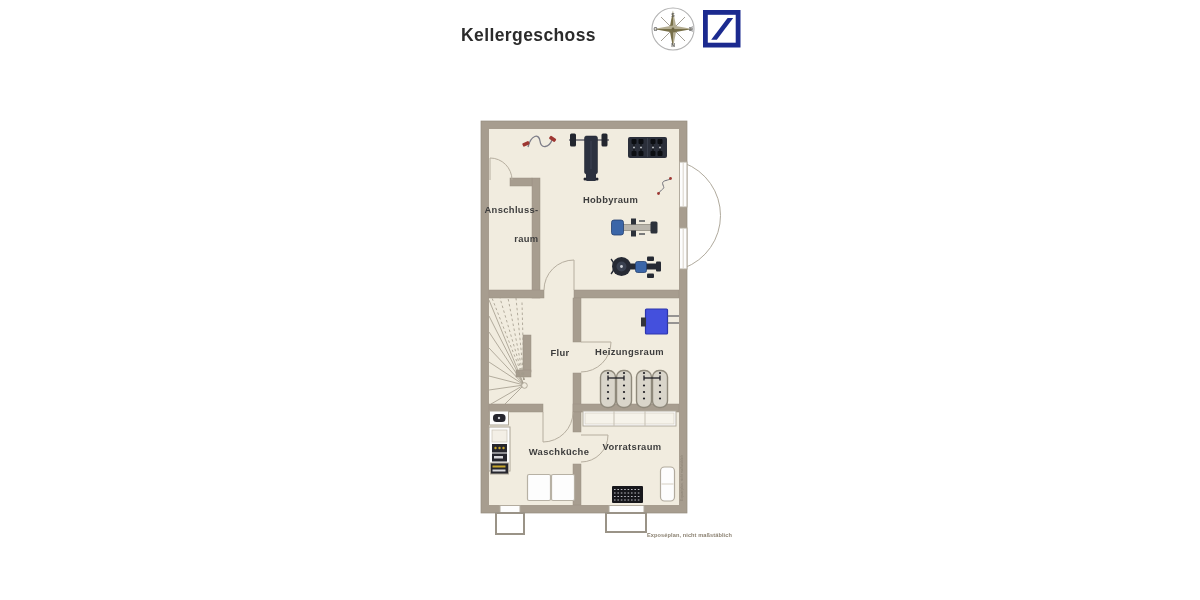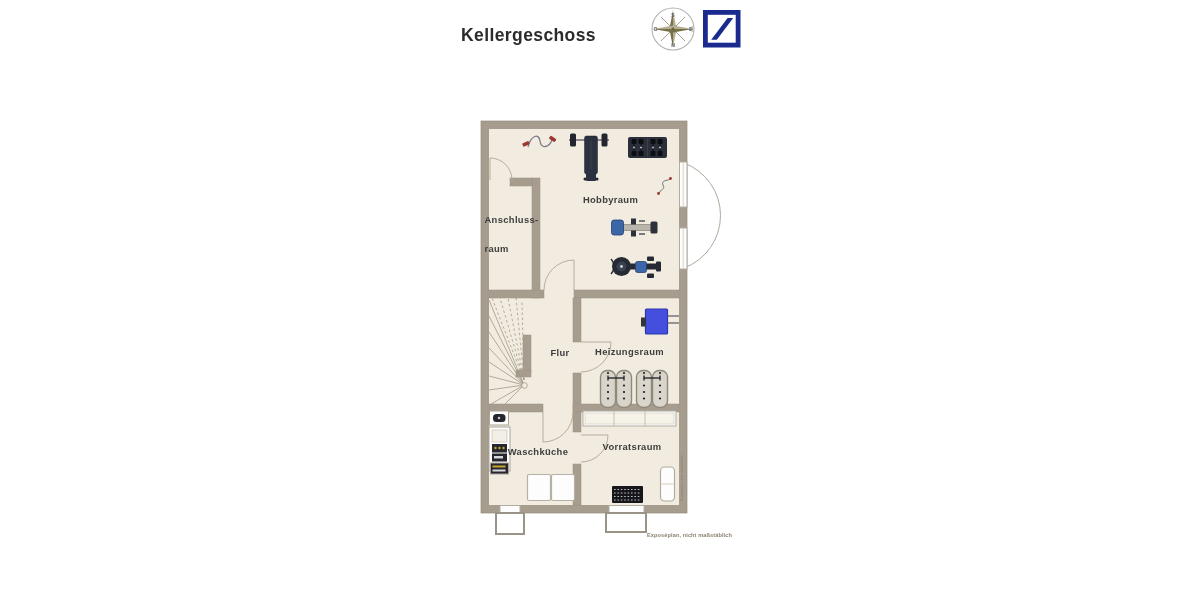--- a/index.html
+++ b/index.html
@@ -2,21 +2,21 @@
 <html><head>
 <meta charset="utf-8">
 <style>
   html,body{margin:0;padding:0;background:#fff;}
   #stage{position:relative;width:1200px;height:600px;background:#ffffff;overflow:hidden;
          font-family:"Liberation Sans", sans-serif;}
   #plan-svg{position:absolute;left:0;top:0;}
   .page-title{position:absolute;left:461px;top:25px;font-size:17.5px;font-weight:bold;
               color:#2b2b2b;letter-spacing:0.4px;}
   .room-label{position:absolute;transform:translate(-50%,-50%);font-weight:bold;
-              font-size:9.4px;color:#3d3d3d;letter-spacing:0.35px;white-space:nowrap;text-align:left;}
+              font-size:9.4px;color:#3d3d3d;letter-spacing:0.35px;white-space:nowrap;text-align:right;}
   .room-label .l2{display:block;margin-top:18px;}
   .footer-note{position:absolute;left:647px;top:531.5px;font-size:5.6px;font-weight:bold;
                color:#8b8171;letter-spacing:0.1px;}
 </style>
 </head>
 <body>
 
 <div id="stage">
 
 <svg id="plan-svg" width="1200" height="600" viewBox="0 0 1200 600">
@@ -265,28 +265,28 @@
     </g>
 
     <text x="0" y="0" transform="translate(682.5 501) rotate(-90)" font-size="3.2" fill="#8a8173" letter-spacing="0.1">Exposéplan, nicht maßstäblich</text>
   </g>
 </svg>
 
 <div class="page-title">Kellergeschoss</div>
 
 <div class="room-label" style="left:610.5px;top:198.5px;">Hobbyraum</div>
 
-<div class="room-label" style="left:511.5px;top:234px;">
+<div class="room-label" style="left:511.5px;top:224px;">
   <span>Anschluss-</span>
   <span class="l2">raum</span>
 </div>
 
 <div class="room-label" style="left:560px;top:352px;">Flur</div>
 
 <div class="room-label" style="left:629.5px;top:351px;">Heizungsraum</div>
 
-<div class="room-label" style="left:538px;top:451px;">Waschküche</div>
+<div class="room-label" style="left:559px;top:451px;">Waschküche</div>
 
 <div class="room-label" style="left:632px;top:446px;">Vorratsraum</div>
 
 <div class="footer-note">Exposéplan, nicht maßstäblich</div>
 
 </div>
 
 </body></html>

